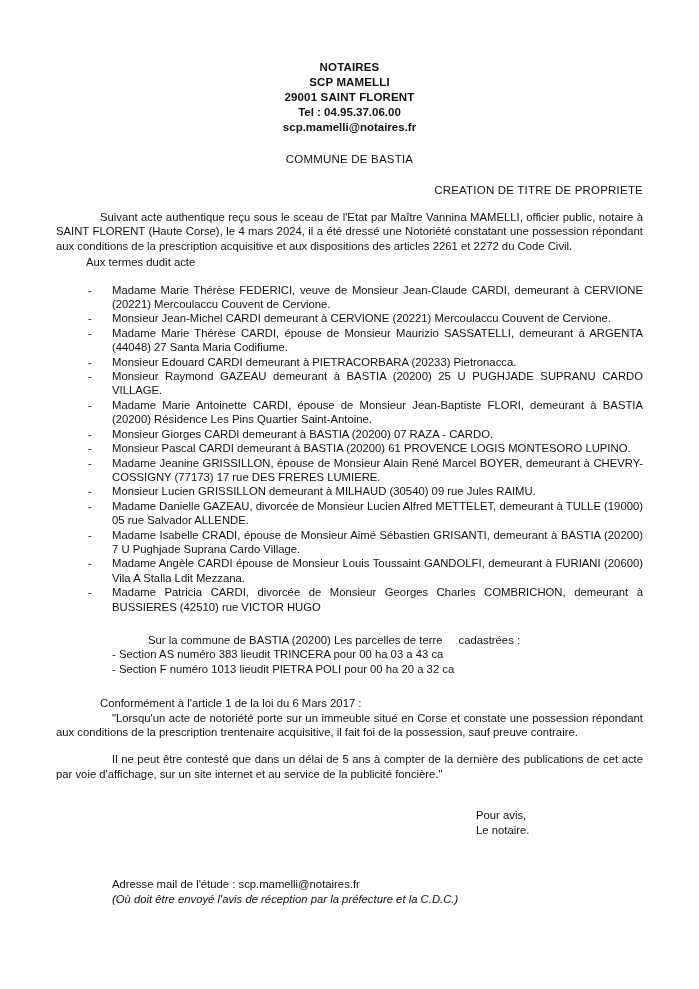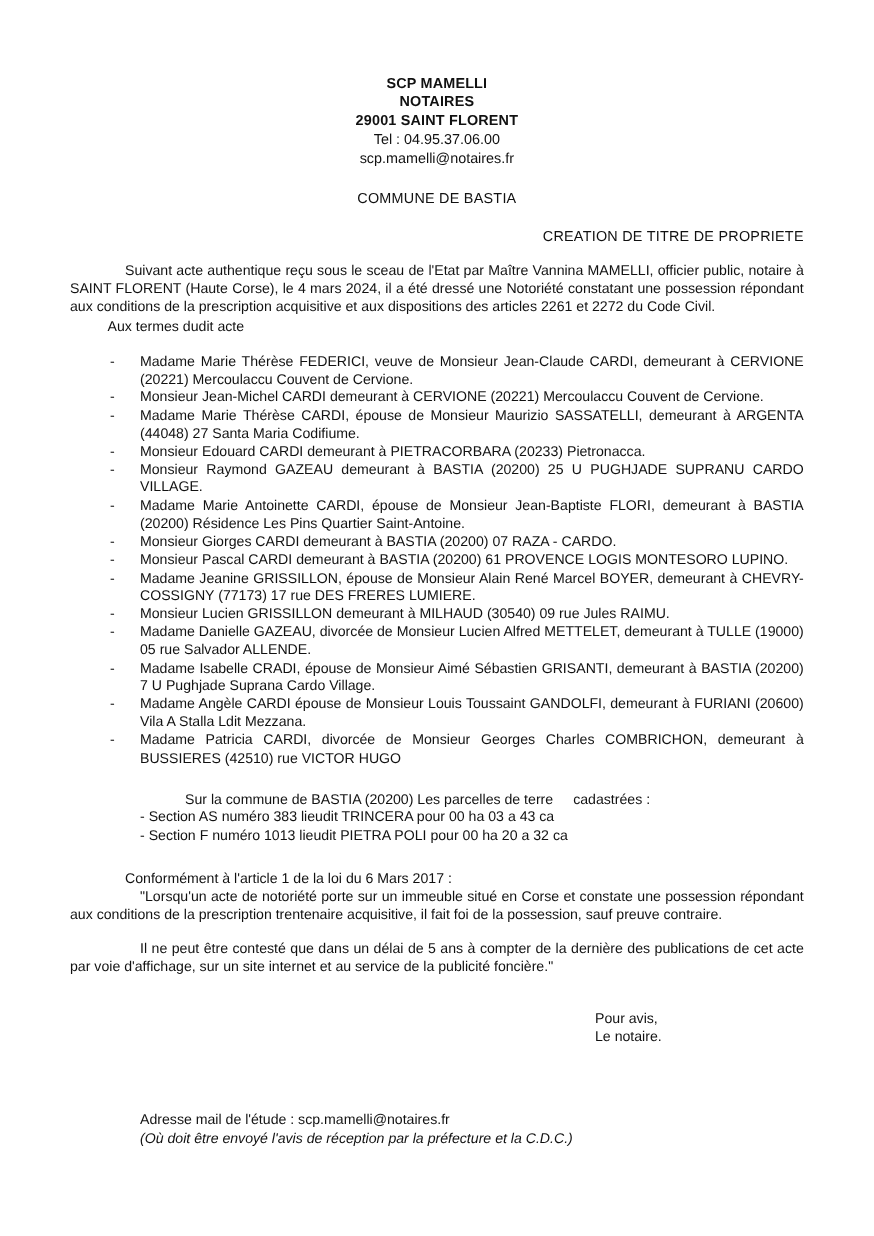--- a/index.html
+++ b/index.html
@@ -27,21 +27,21 @@
     text-align: center;
     line-height: 15px;
   }
   .letterhead .strong-line {
     font-size: 11.5px;
     font-weight: bold;
     letter-spacing: 0.15px;
   }
   .letterhead .plain-line {
     font-size: 11.5px;
-    font-weight: normal;
+    font-weight: bold;
   }
   .commune-line {
     text-align: center;
     font-size: 11.5px;
     margin-top: 18px;
     letter-spacing: 0.2px;
   }
   .commune-line span {
     text-underline-offset: 2px;
   }
@@ -142,37 +142,37 @@
   
   .signature {
     margin-top: 27px;
     padding-left: 420px;
     font-size: 11.3px;
     line-height: 14.4px;
   }
 
   
   .footer {
-    margin-top: 52px;
+    margin-top: 40px;
     padding-left: 56px;
     font-size: 11.3px;
     line-height: 15px;
   }
   .footer .note {
     font-style: italic;
   }
 </style>
 </head>
 <body>
 
 <div class="page">
 
   <div class="letterhead">
+    <div class="strong-line">NOTAIRES</div>
     <div class="strong-line">SCP MAMELLI</div>
-    <div class="strong-line">NOTAIRES</div>
     <div class="strong-line">29001 SAINT FLORENT</div>
     <div class="plain-line">Tel : 04.95.37.06.00</div>
     <div class="plain-line">scp.mamelli@notaires.fr</div>
   </div>
 
   <div class="commune-line">
     <span>COMMUNE DE BASTIA</span>
   </div>
 
   <div class="doc-title">CREATION DE TITRE DE PROPRIETE</div>

